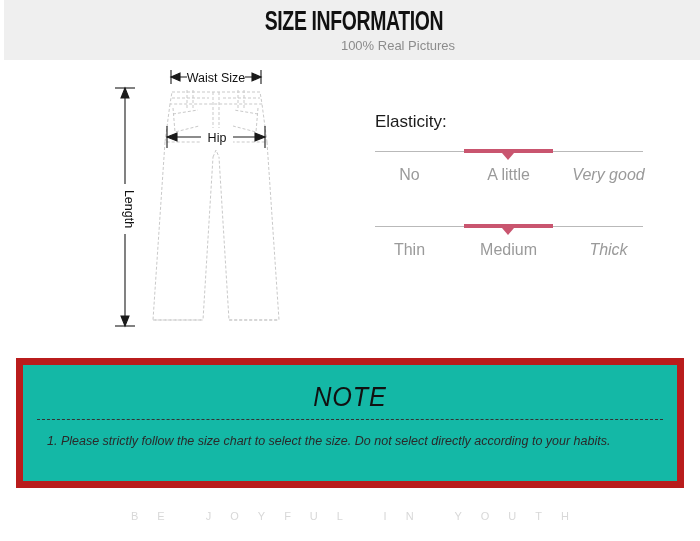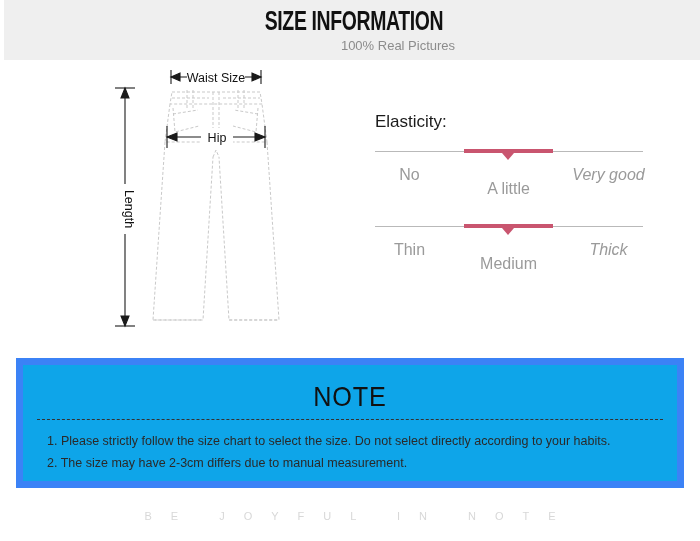--- a/index.html
+++ b/index.html
@@ -58,32 +58,32 @@
     border-top:7px solid #c9556f;
   }
   .meter-labels{
     position:relative;width:268px;margin-top:9px;height:16px;
   }
   .meter-labels span{
     position:absolute;top:0;width:89px;text-align:center;
     font-size:16px;color:#9a9a9a;line-height:16px;
   }
   .ml0{left:-10px;}
-  .ml1{left:89px;margin-top:14px;}
+  .ml1{left:89px;}
   .ml2{left:189px;font-style:italic;}
 
   
   .fill-mid{left:89px;width:89px;}
   .arrow-mid{left:127px;}
 
   
   .note{
     position:absolute;left:16px;top:358px;width:668px;height:130px;
-    border:7px solid #3b82f6;
-    box-sizing:border-box;background:#0ea5e9;
+    border:7px solid #b91c1c;
+    box-sizing:border-box;background:#14b8a6;font-style:italic;
   }
   .note-title{
     text-align:center;
     font-family:"Liberation Sans Narrow","Liberation Sans",sans-serif;
     font-size:28px;font-weight:300;color:#111;
     letter-spacing:1px;
     margin-top:16px;line-height:32px;
     transform:scaleX(0.9);
   }
   .note-divider{
@@ -213,19 +213,18 @@
     </div>
   </div>
 
 </div>
 
 <div class="note">
   <div class="note-title">NOTE</div>
   <div class="note-divider"></div>
   <ul class="note-list">
     <li>1. Please strictly follow the size chart to select the size. Do not select directly according to your habits.</li>
-    <li>2. The size may have 2-3cm differs due to manual measurement.</li>
   </ul>
 </div>
 
 <div class="footer">
-  <div class="footer-text">BE JOYFUL IN NOTE</div>
+  <div class="footer-text">BE JOYFUL IN YOUTH</div>
 </div>
 
 </body></html>

